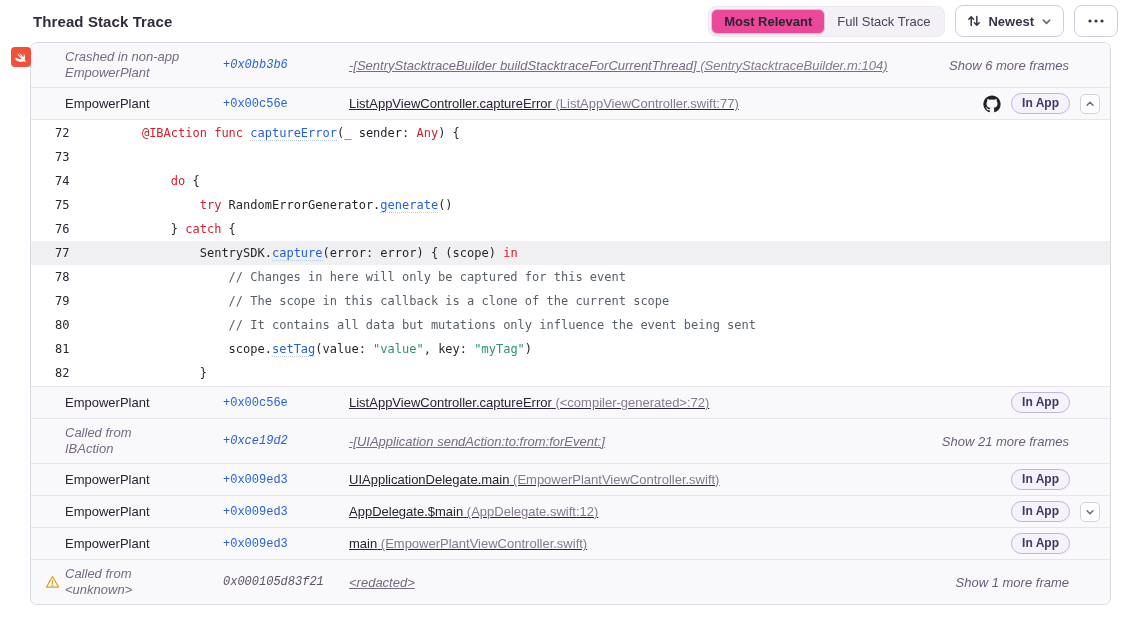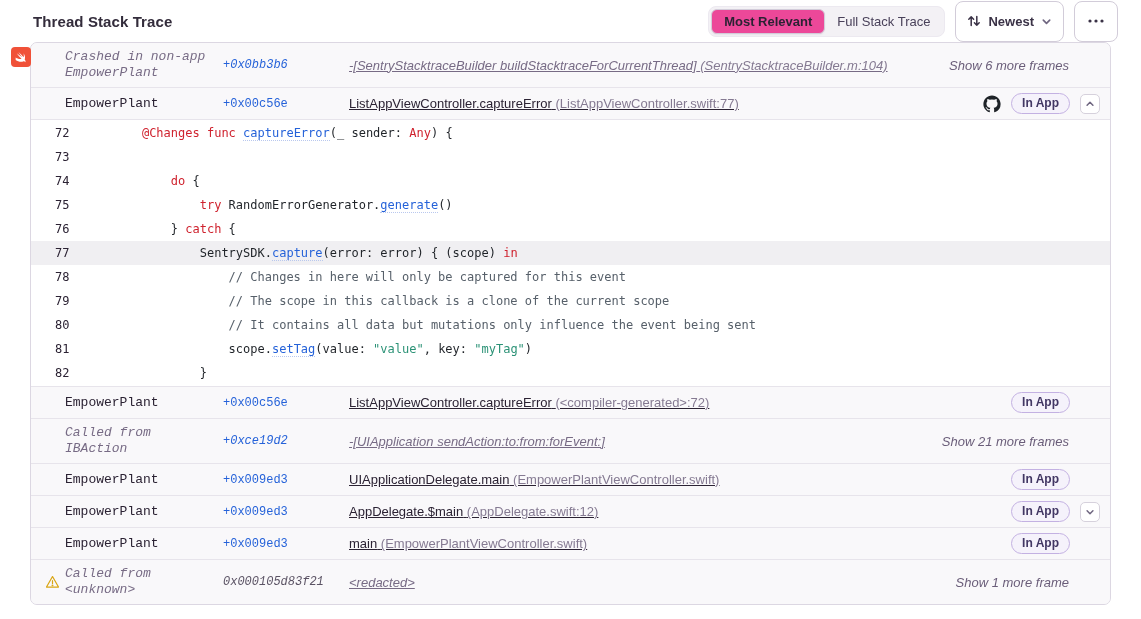--- a/index.html
+++ b/index.html
@@ -7,34 +7,34 @@
        font-family:"Liberation Sans",sans-serif;color:#2b2233;-webkit-font-smoothing:antialiased;}
 
   
   .hdr{display:flex;align-items:center;height:42px;padding:0 23px 0 33px;gap:40px;}
   .hdr-title{font-size:15px;font-weight:700;color:#332c3b;letter-spacing:.1px;}
   .hdr-right{margin-left:auto;display:flex;align-items:center;gap:10px;}
   .seg{display:flex;align-items:center;background:#f3f1f5;border:1px solid #ecE9f0;border-radius:8px;padding:2px;}
   .seg-btn{font-size:13px;padding:4px 12px;border-radius:6px;color:#49415a;cursor:pointer;white-space:nowrap;}
   .seg-btn.active{background:#ec4899;border:1px solid #d2ccd9;font-weight:700;color:#2b2233;box-shadow:0 1px 2px rgba(43,34,51,.06);}
   .btn{display:flex;align-items:center;gap:7px;background:#fff;border:1px solid #d2ccd9;border-radius:8px;
-       height:41px;padding:0 11px;font-size:13px;font-weight:700;color:#3a3246;cursor:pointer;box-sizing:border-box;}
+       height:32px;padding:0 11px;font-size:13px;font-weight:700;color:#3a3246;cursor:pointer;box-sizing:border-box;}
   .btn svg{display:block;}
 
   
   .card{position:absolute;left:30px;top:42px;width:1081px;border:1px solid #dcd7e2;border-radius:7px;
         background:#f9f8fa;box-sizing:border-box;overflow:hidden;}
   .platform-badge{position:absolute;left:11px;top:47px;width:20px;height:20px;border-radius:4px;
         background:#f05138;display:flex;align-items:center;justify-content:center;z-index:3;}
 
   
   .frame{display:flex;align-items:center;min-height:31px;position:relative;background:#f9f8fa;padding-right:10px;font-size:13px;}
   .frame.two{min-height:44px;}
   .frame + .frame, .code-wrap, .code-wrap + .frame{border-top:1px solid #e7e4eb;}
-  .cell-pkg{flex:0 0 192px;padding-left:34px;box-sizing:border-box;line-height:16px;font-family:Liberation Mono, monospace;}
+  .cell-pkg{flex:0 0 192px;padding-left:34px;box-sizing:border-box;line-height:16px;}
   .cell-addr{flex:0 0 126px;font-family:Liberation Mono, monospace;font-size:12px;color:#2562d9;}
   .cell-fn{flex:1 1 auto;min-width:0;white-space:nowrap;overflow:hidden;text-decoration:underline;}
   .fn-file{color:#857a92;border-bottom:1px dotted #aba1ba;padding-bottom:1px;}
   .muted .cell-pkg,.muted .cell-fn{font-style:italic;color:#776b85;}
   .muted .cell-addr{font-style:italic;}
   .muted .cell-addr.plainaddr{color:#5b5364;}
   .cell-action{margin-left:auto;padding-right:31px;font-style:italic;color:#6a5d79;white-space:nowrap;cursor:pointer;}
   .row-right{margin-left:auto;display:flex;align-items:center;gap:10px;}
   .badge{background:#f5f2fb;border:1px solid #c3b1e2;color:#423764;border-radius:11px;
          font-size:12px;font-weight:700;padding:2px 10px;line-height:15px;}
@@ -131,21 +131,21 @@
           <svg width="10" height="10" viewBox="0 0 12 12" fill="none" stroke="#6f6680" stroke-width="1.8" stroke-linecap="round" stroke-linejoin="round">
             <path d="M2.5 7.5 6 4l3.5 3.5"></path>
           </svg>
         </span>
     </div>
   </div>
 
   <div class="code-wrap">
       <div class="cl">
         <span class="ln">72</span>
-        <span class="ct">    <span class="k">@Changes func</span><span class="p"> </span><span class="f">captureError</span><span class="p">(_ sender: </span><span class="k">Any</span><span class="p">) {</span></span>
+        <span class="ct">    <span class="k">@IBAction func</span><span class="p"> </span><span class="f">captureError</span><span class="p">(_ sender: </span><span class="k">Any</span><span class="p">) {</span></span>
       </div>
       <div class="cl">
         <span class="ln">73</span>
         <span class="ct"></span>
       </div>
       <div class="cl">
         <span class="ln">74</span>
         <span class="ct">        <span class="k">do</span><span class="p"> {</span></span>
       </div>
       <div class="cl">

